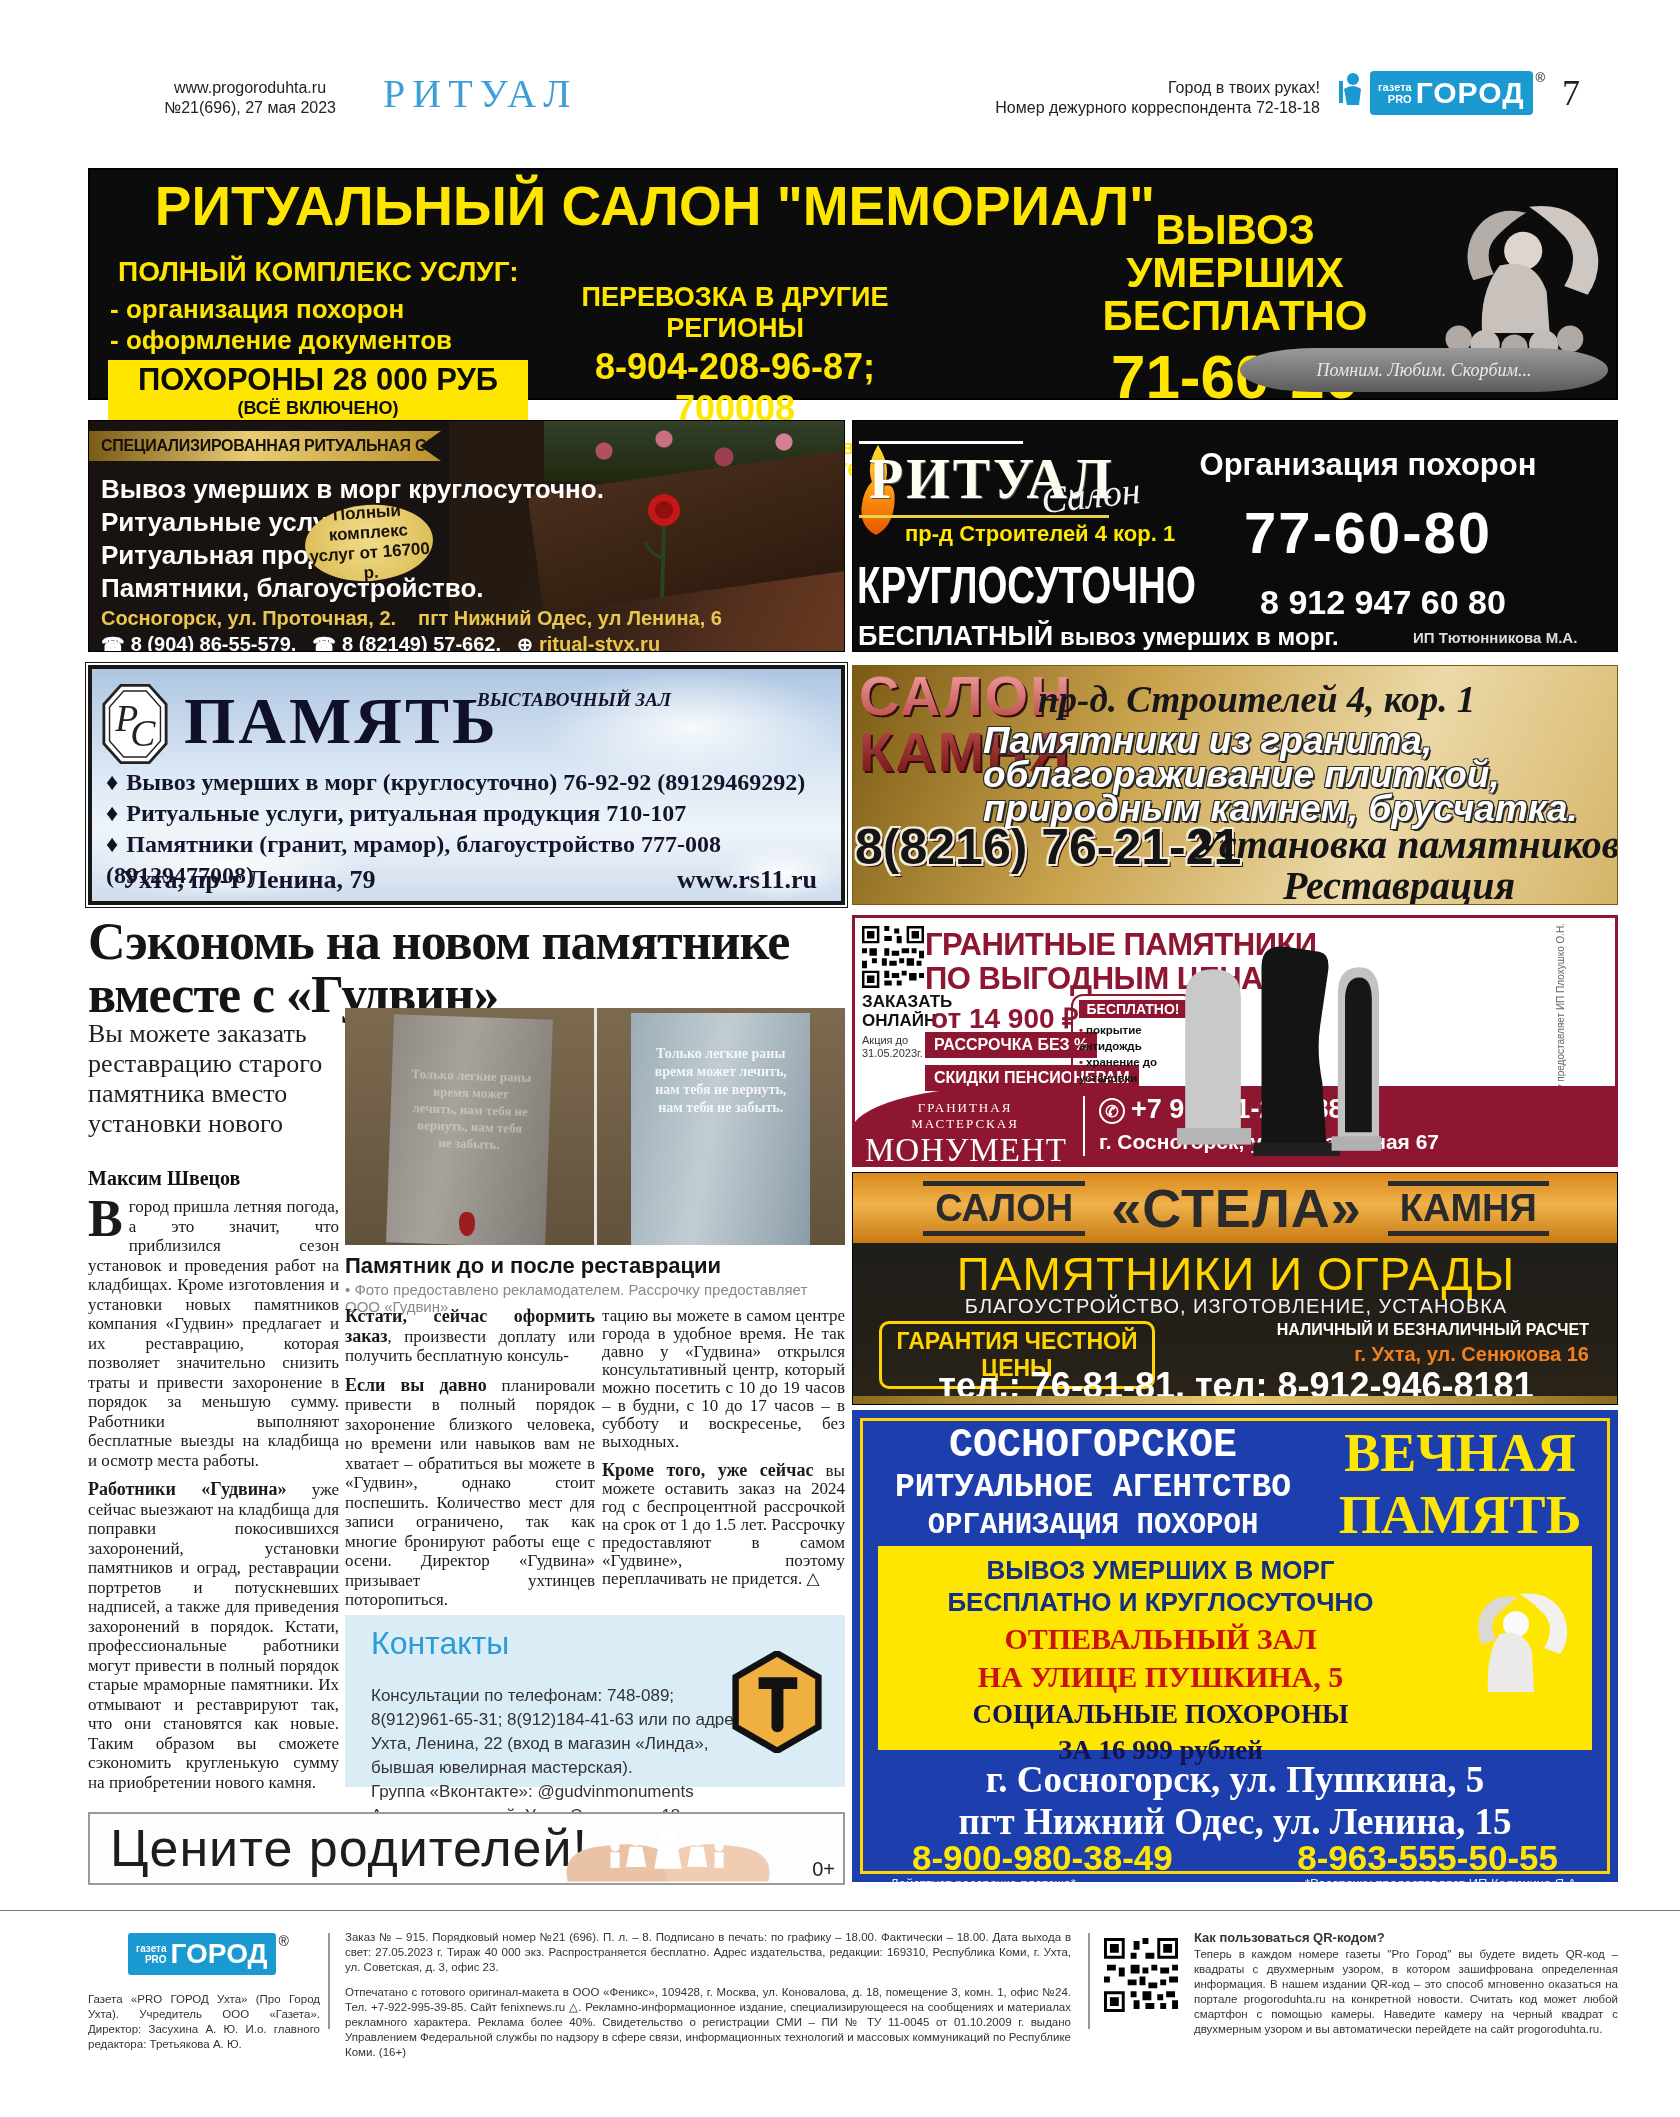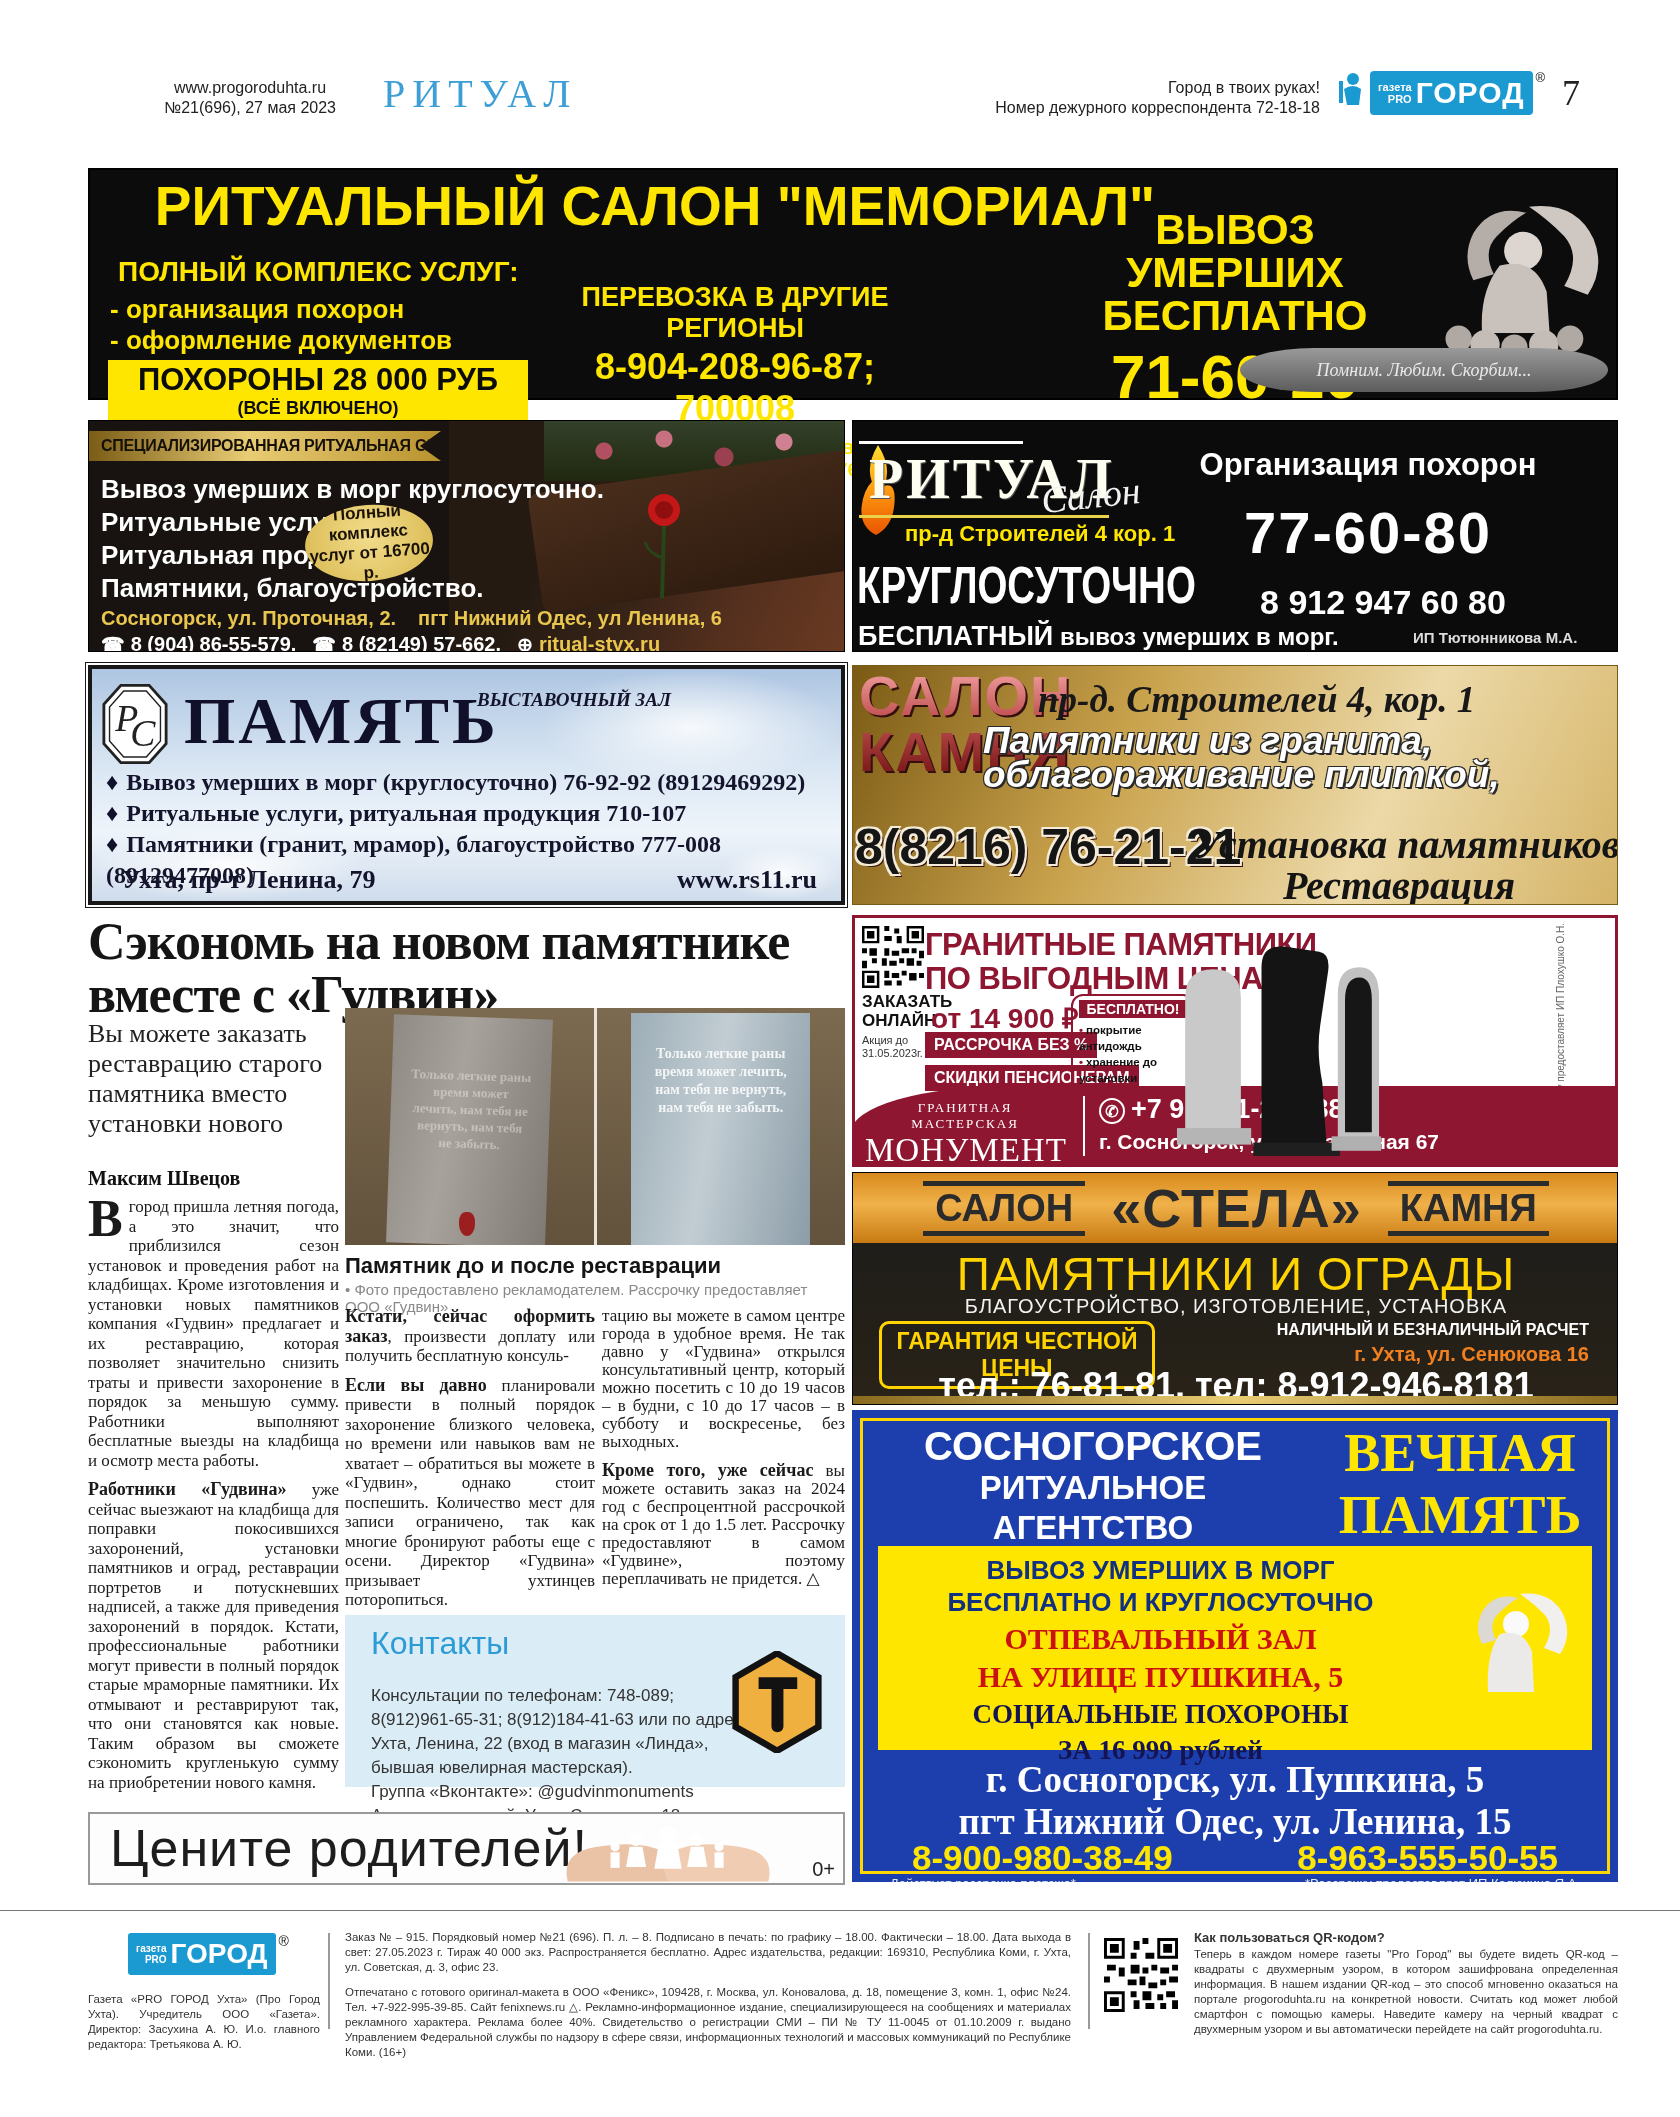--- a/index.html
+++ b/index.html
@@ -150,21 +150,21 @@
 #ad-stela .st-sub{position:absolute;left:0;top:122px;width:766px;text-align:center;font-size:20px;color:#f2f2f2;letter-spacing:1px}
 #ad-stela .st-gar{position:absolute;left:26px;top:148px;width:276px;border:3px solid #ffd400;border-radius:10px;color:#ffd400;font-size:23px;font-weight:bold;text-align:center;padding:4px 0}
 #ad-stela .st-cash{position:absolute;left:312px;top:148px;width:450px;text-align:right;padding-right:26px;font-size:16px;font-weight:bold;color:#fff}
 #ad-stela .st-addr{position:absolute;left:312px;top:170px;width:450px;text-align:right;padding-right:26px;font-size:20px;font-weight:bold;color:#f08020}
 #ad-stela .st-ph{position:absolute;left:0;top:192px;width:766px;text-align:center;font-size:36px;font-weight:bold;color:#fff;white-space:nowrap}
 #ad-stela .st-strip{position:absolute;left:0;bottom:0;width:766px;height:8px;background:linear-gradient(90deg,#8a6a1e,#e9cd74,#8a6a1e)}
 
 
 #ad-sosn{position:absolute;left:852px;top:1410px;width:766px;height:472px;background:#1d3fae;overflow:hidden}
 #ad-sosn .frame{position:absolute;inset:8px;border:3px solid #ffd700;pointer-events:none}
-#ad-sosn .so-t{position:absolute;left:26px;top:14px;width:430px;text-align:center;color:#fff;font-family:Liberation Sans, sans-serif;font-weight:bold}
+#ad-sosn .so-t{position:absolute;left:26px;top:14px;width:430px;text-align:center;color:#fff;font-family:Liberation Mono, monospace;font-weight:bold}
 #ad-sosn .so-t .l1{font-size:40px;line-height:44px}
 #ad-sosn .so-t .l2{font-size:33px;line-height:40px}
 #ad-sosn .so-t .l3{font-size:29px;line-height:36px}
 #ad-sosn .so-e{position:absolute;left:468px;top:12px;width:280px;text-align:center;color:#ffe600;font-family:"Liberation Serif",serif;font-weight:bold;font-size:54px;line-height:62px}
 #ad-sosn .so-panel{position:absolute;left:26px;top:136px;width:714px;height:204px;background:#ffe600}
 #ad-sosn .so-panel .txt{position:absolute;left:0;top:8px;width:565px;text-align:center}
 #ad-sosn .sy{font-size:26px;font-weight:bold;color:#123080;line-height:32px}
 #ad-sosn .sr{font-family:"Liberation Serif",serif;font-size:30px;font-weight:bold;color:#cc1111;line-height:34px;margin-top:4px}
 #ad-sosn .sb{font-family:"Liberation Serif",serif;font-size:27px;font-weight:bold;color:#141452;line-height:32px;margin-top:4px}
 #ad-sosn .so-angel{position:absolute;right:10px;top:2px;width:150px;height:200px}
@@ -338,20 +338,21 @@
       <span>Ухта, пр-т Ленина, 79</span>
       <span>www.rs11.ru</span>
     </div>
   </section>
 
   <section id="ad-kamnya">
     <div class="kam-name"><span>САЛОН</span><br><span>КАМНЯ</span></div>
     <div class="kam-addr">пр-д. Строителей 4, кор. 1</div>
     <div class="kam-t t1">Памятники из гранита,</div>
     <div class="kam-t t2">облагораживание плиткой,</div>
+    <div class="kam-t t3">природным камнем, брусчатка.</div>
     <div class="kam-phone">8(8216) 76-21-21</div>
     <div class="kam-u1">Установка памятников</div>
     <div class="kam-u2">Реставрация</div>
   </section>
 
   <section id="article">
     <div class="a-title"><span>Сэкономь на новом памятнике</span><br><span>вместе с «Гудвин»</span></div>
     <div class="a-lede">Вы можете заказать реставрацию старого памятника вместо установки нового</div>
     <div class="a-author">Максим Швецов</div>
     <div class="photos">

